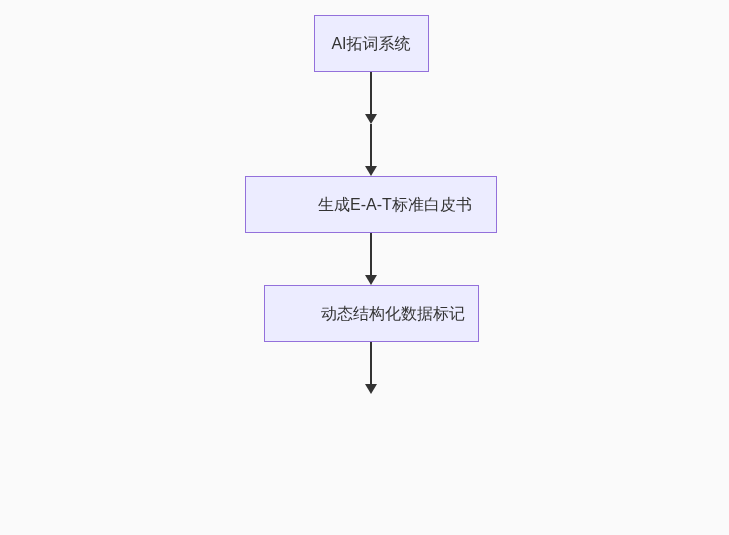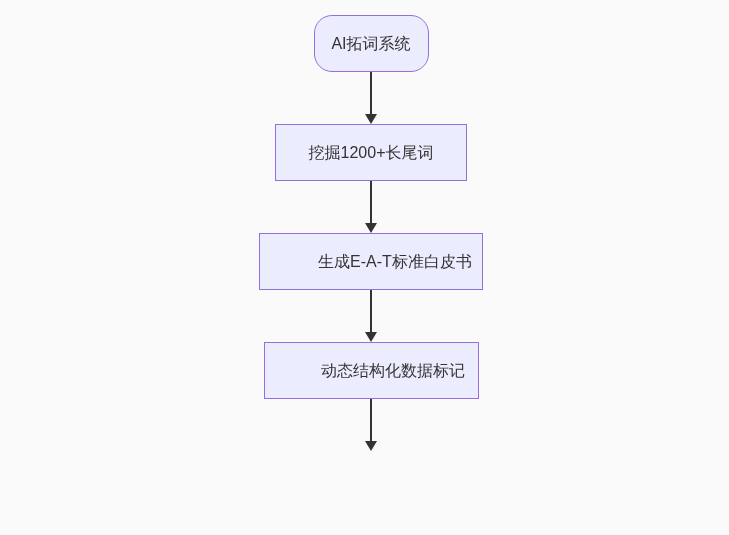--- a/index.html
+++ b/index.html
@@ -34,23 +34,23 @@
     align-items:center;
     justify-content:center;
     background:var(--node_fill);
     border:1px solid var(--node_border);
     color:var(--text);
     font-size:16px;
     line-height:1;
     white-space:nowrap;
     text-align:center;
   }
-  .n1{width:115px;border-radius:18px;}
+  .n1{width:115px;}
   .n2{width:192px;}
-  .n3{width:224px;padding-left:48px;}
+  .n3{width:252px;padding-left:48px;}
   .n4{width:215px;padding-left:44px;}
   .n5{width:233px;}
   .edge{
     position:relative;
     width:14px;
     height:52px;
   }
   .edge::before{
     content:"";
     position:absolute;
@@ -76,21 +76,20 @@
 </head>
 <body>
 
 <div class="canvas">
   <div class="flow">
 
     <div class="node n1">AI拓词系统</div>
 
     <div class="edge"></div>
 
-    <div class="node n2">挖掘1200+长尾词</div>
 
     <div class="edge"></div>
 
     <div class="node n3">生成E-A-T标准白皮书</div>
 
     <div class="edge"></div>
 
     <div class="node n4">动态结构化数据标记</div>
 
     <div class="edge"></div>

